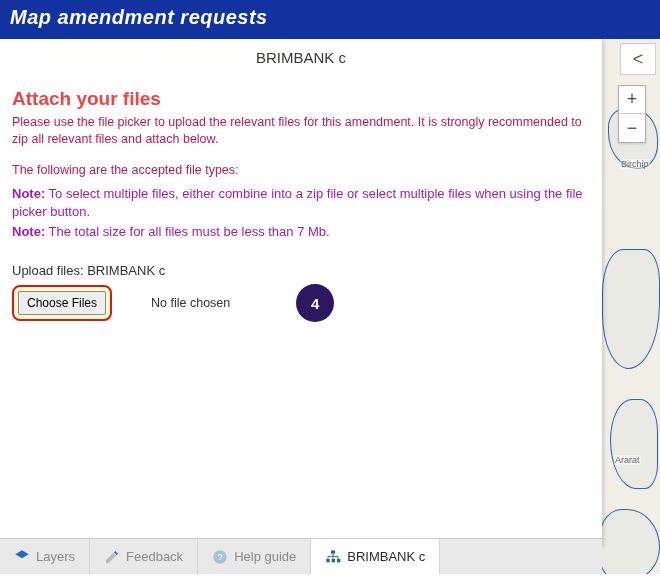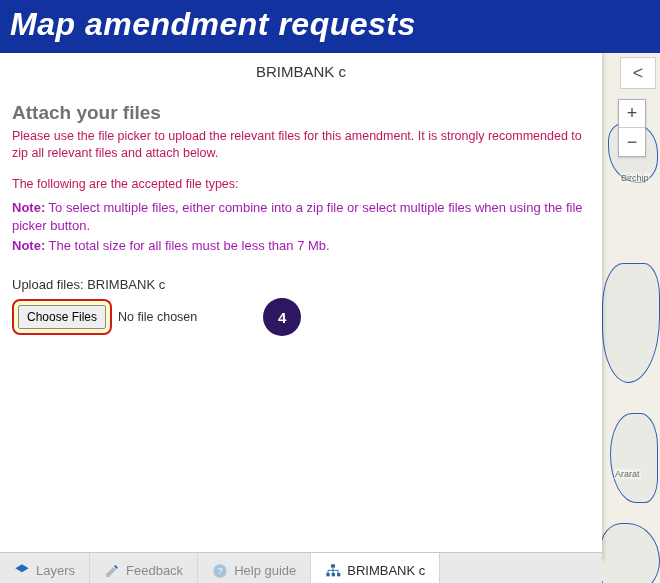--- a/index.html
+++ b/index.html
@@ -3,21 +3,21 @@
 <meta charset="utf-8">
 <style>
   * { box-sizing: border-box; margin: 0; padding: 0; }
   html, body { width: 660px; height: 583px; overflow: hidden; font-family: "Segoe UI", Arial, sans-serif; }
 
   .banner {
     background: #12339f;
     color: #fff;
     font-weight: 800;
     font-style: italic;
-    font-size: 32px;
+    font-size: 20px;
     padding: 6px 10px 10px 10px;
     letter-spacing: 0.5px;
     white-space: nowrap;
     overflow: hidden;
   }
 
   .body-area {
     position: relative;
     width: 660px;
     height: 535px;
@@ -97,21 +97,21 @@
   }
   .panel-content {
     flex: 1;
     overflow-y: auto;
     padding: 4px 18px 20px 12px;
   }
 
   h2.section-title {
     font-size: 19px;
     font-weight: 700;
-    color: #737373;
+    color: #ef4444;
     margin: 8px 0 4px 0;
   }
   .instructions, .following {
     font-size: 12.5px;
     color: #be185d;
     line-height: 1.35;
   }
   .following { margin-top: 14px; margin-bottom: 6px; }
 
   ul.types {
@@ -157,20 +157,21 @@
     font-size: 12px;
     padding: 4px 8px;
     background: #efefef;
     border: 1px solid #8a8a8a;
     border-radius: 2px;
     font-family: Arial, sans-serif;
   }
   .no-file {
     font-size: 12.5px;
     color: #333;
+    margin-left: 33px;
   }
   .badge-4 {
     width: 38px; height: 38px;
     border-radius: 50%;
     background: #2c1760;
     color: #fff;
     font-weight: 700;
     font-size: 15px;
     display:flex; align-items:center; justify-content:center;
     margin-left: 60px;

